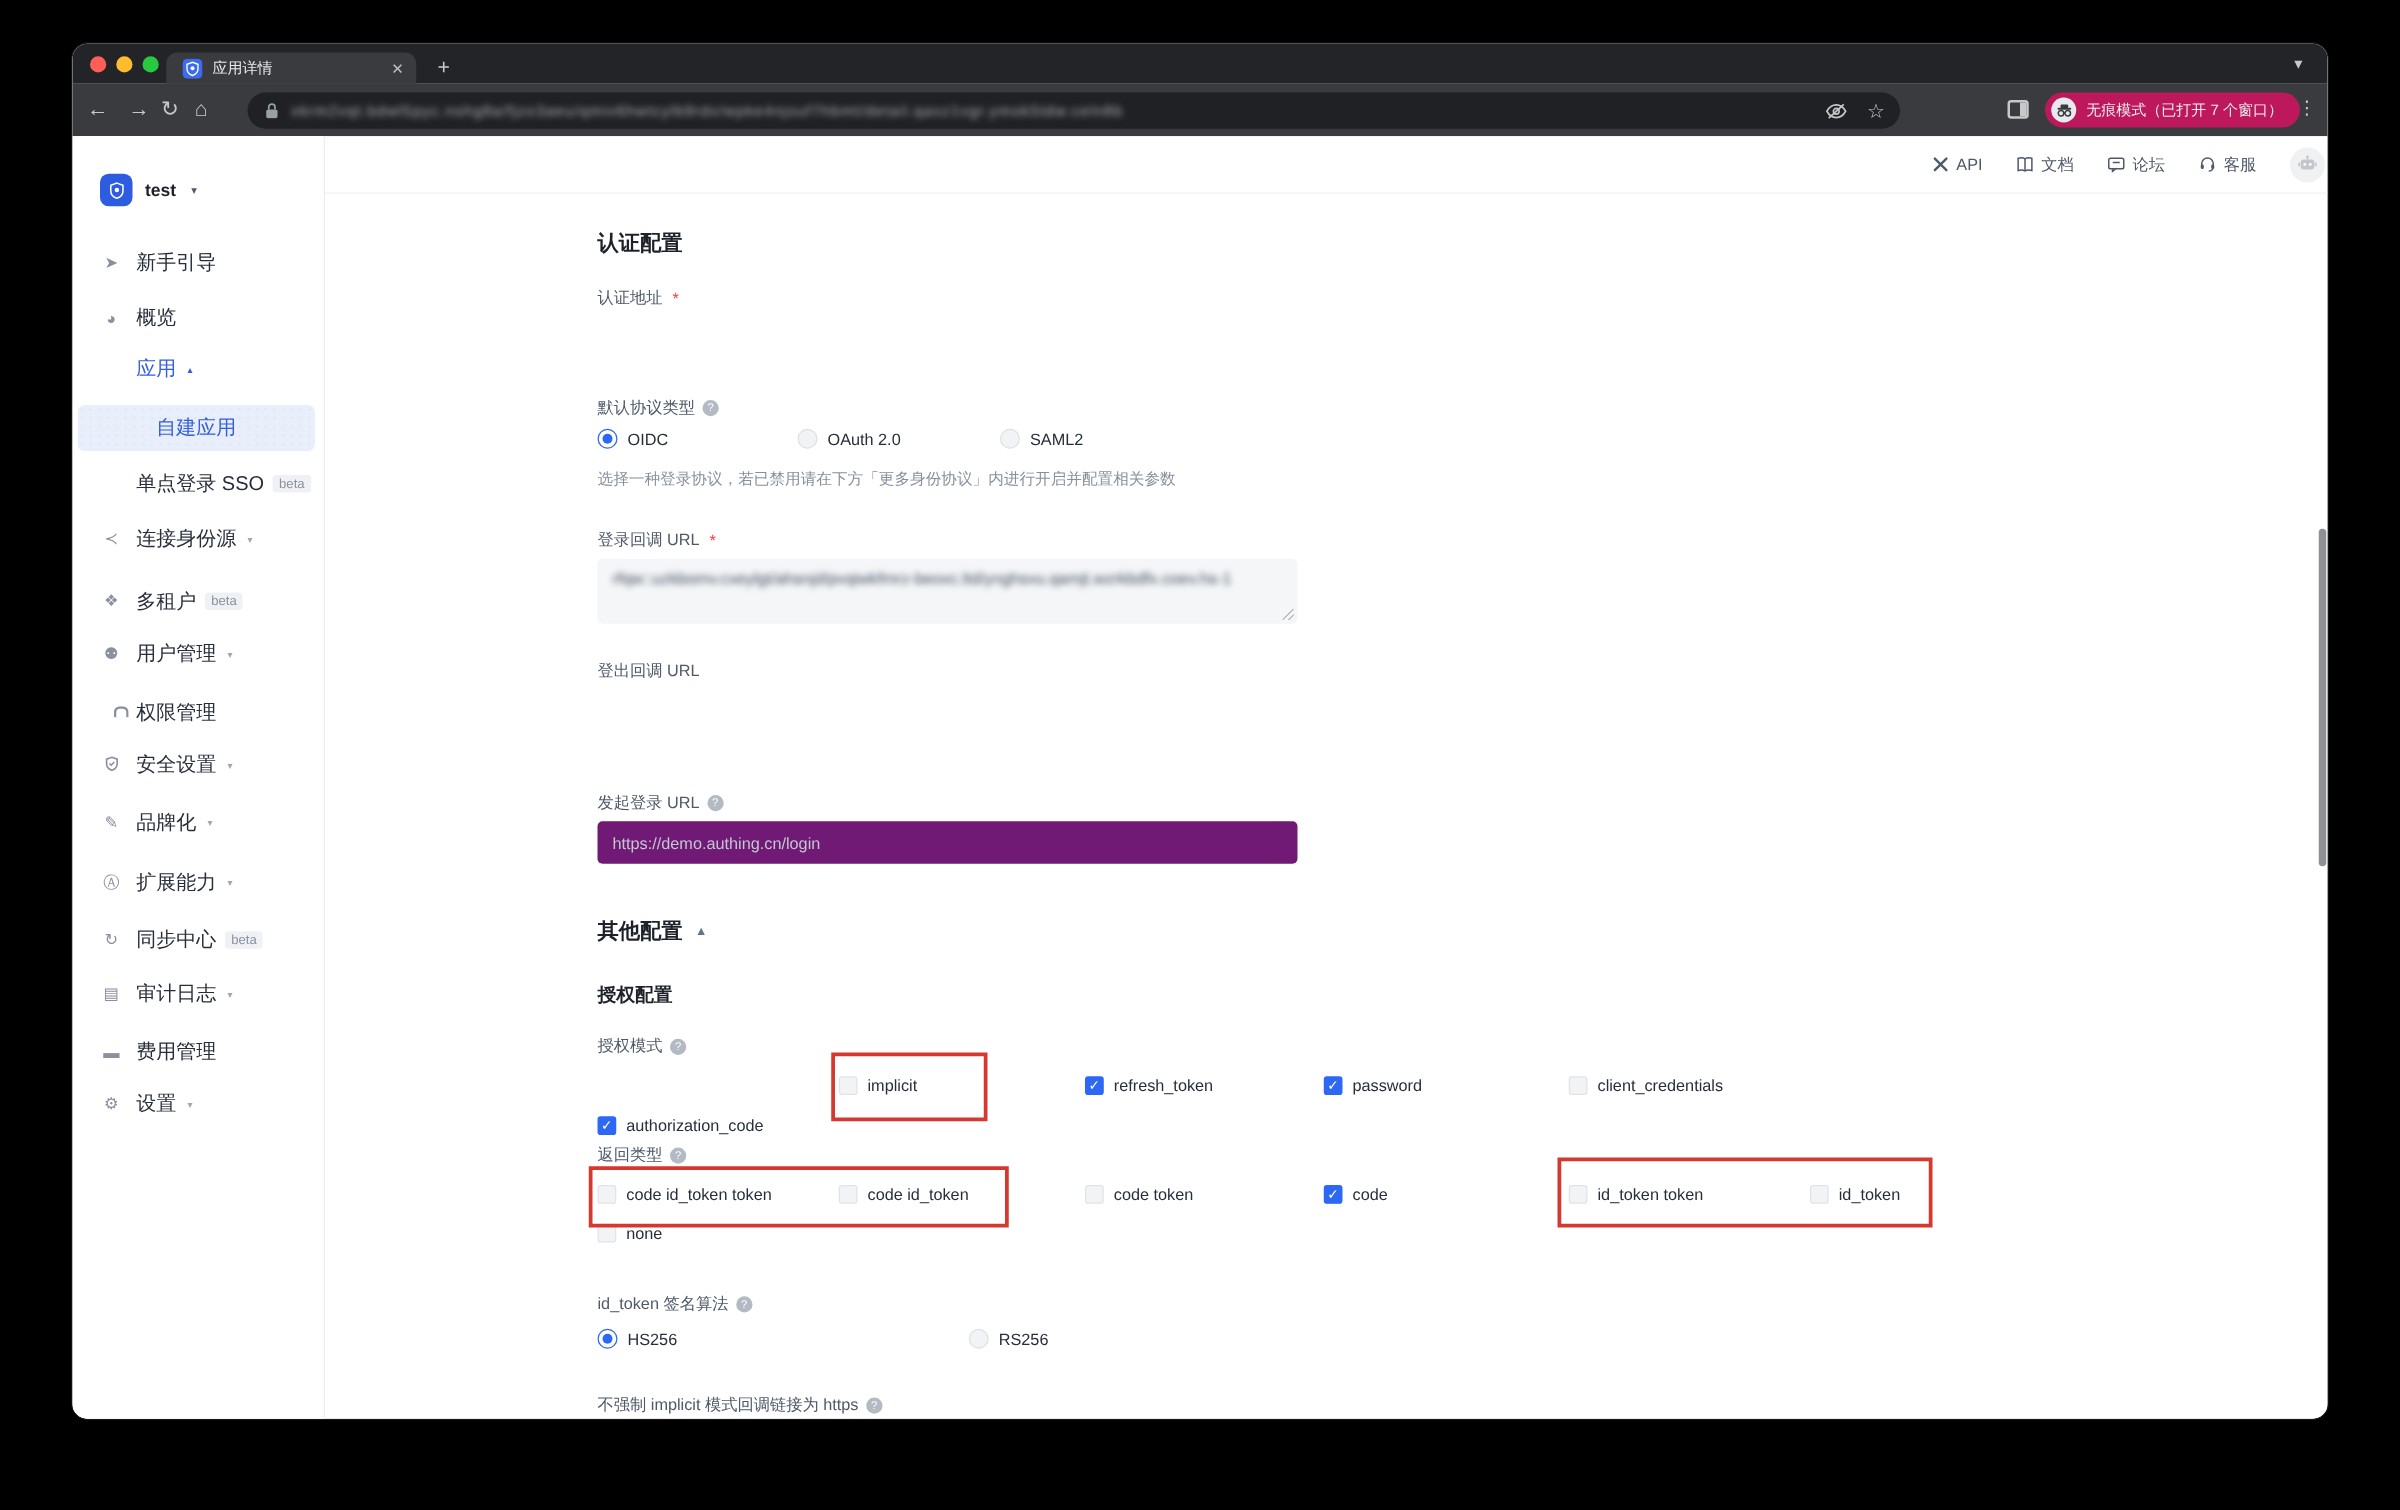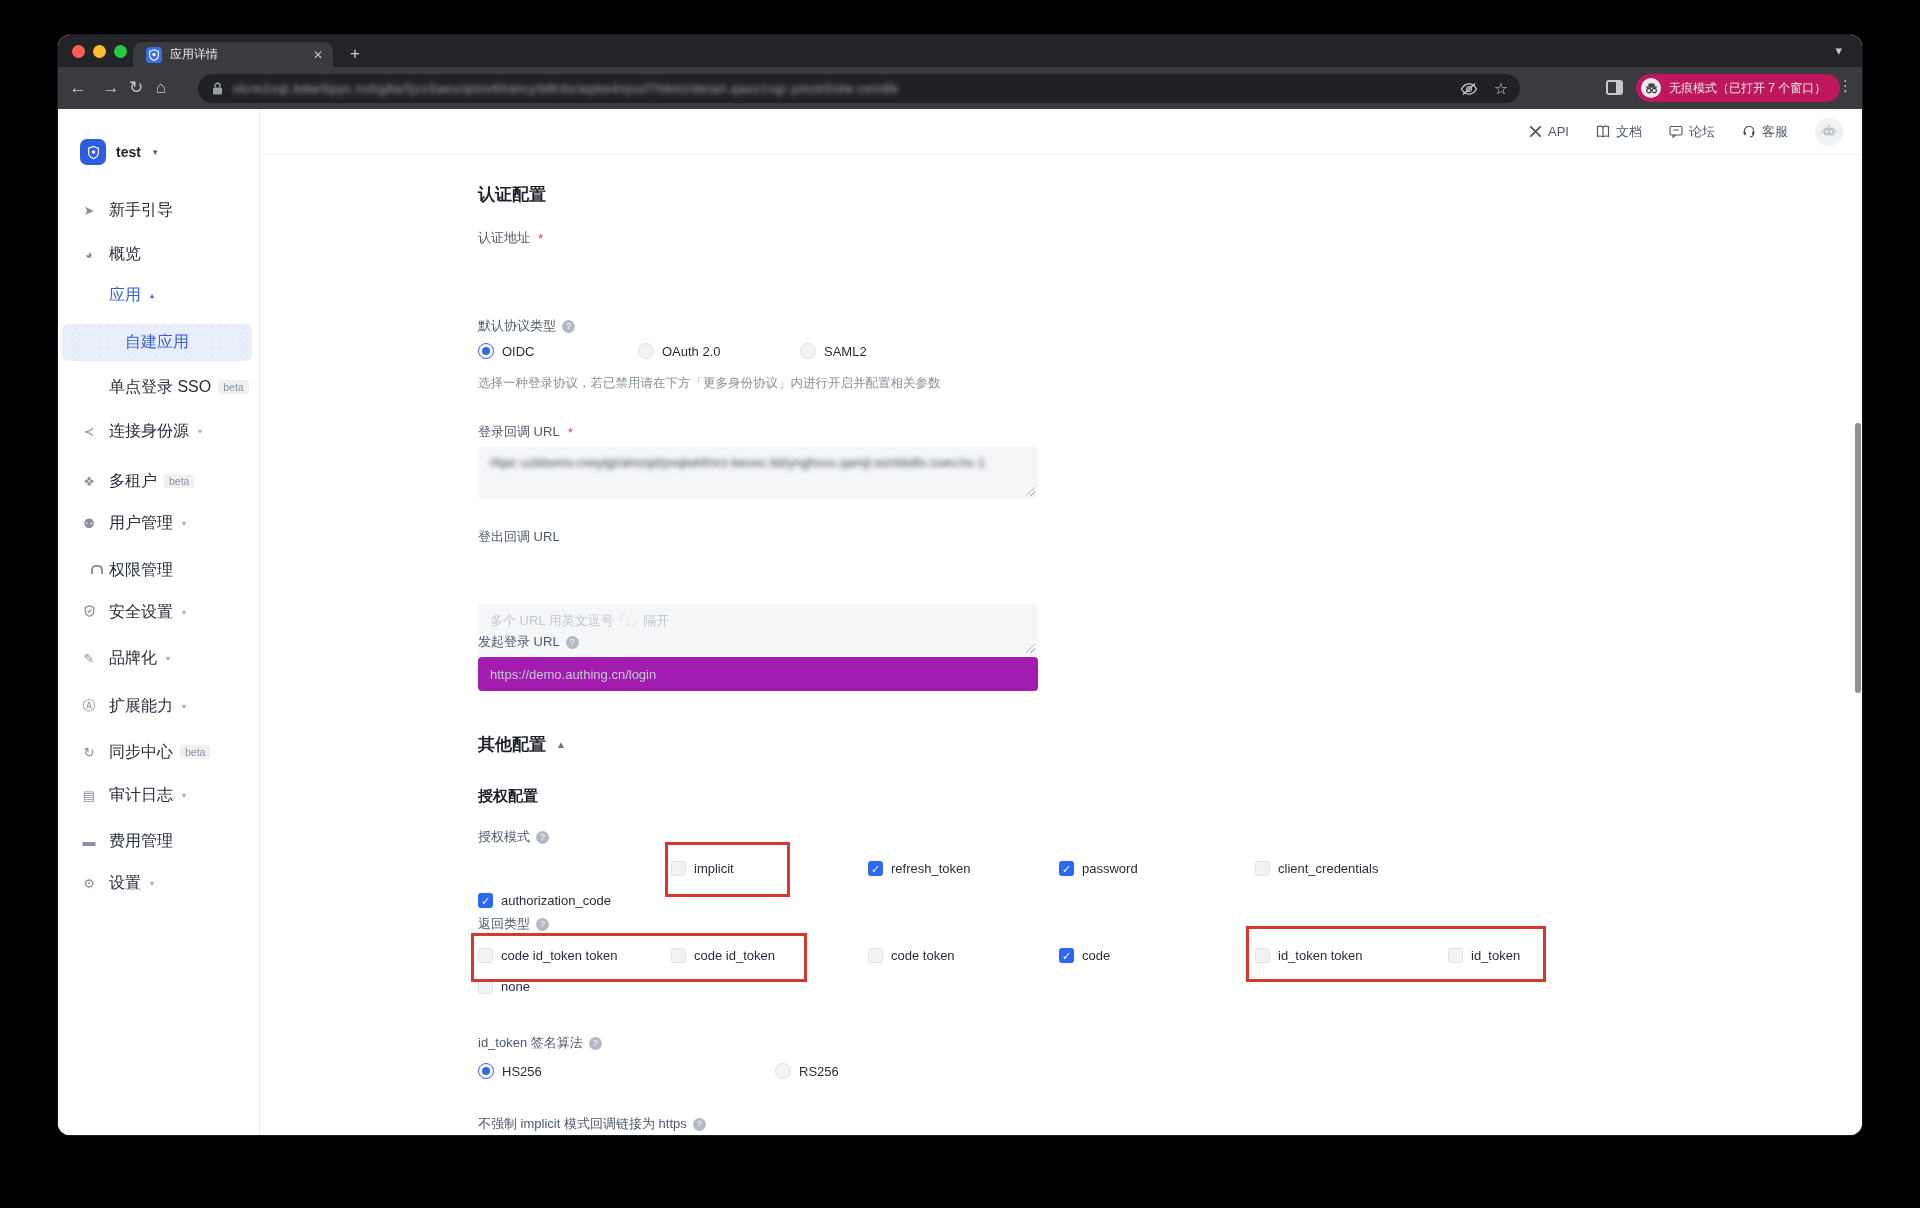--- a/index.html
+++ b/index.html
@@ -50,38 +50,38 @@
   .side-row.parent-active .side-label, .side-row.parent-active .side-chevron { color:#3560da; }
   .dots4 { width:6px; height:6px; border-radius:50%; background:#3a5fd9; box-shadow:8px 0 0 #3a5fd9, 0 8px 0 #3a5fd9, 8px 8px 0 #3a5fd9; margin:-8px 0 0 -6px; }
   .sub-row { padding-left:51px; }
   .active-bar { position:absolute; left:4px; width:190px; height:37px; border-radius:6px; background:#e9eefb; background-image:radial-gradient(#dfe6f8 1px, transparent 1px); background-size:7px 7px; display:flex; align-items:center; }
   .active-bar .side-label { margin-left:63px; color:#3560da; }
   .beta-badge { margin-left:7px; font-size:10.5px; color:#8a919f; background:#eff1f4; border-radius:3px; padding:2px 5px; line-height:1; }
   .lock-shape { position:relative; width:12px; height:9px; background:#8a90a0; border-radius:2px; margin:5px auto 0; }
   .lock-shape::before { content:""; position:absolute; left:2px; top:-5px; width:8px; height:7px; border:2px solid #8a90a0; border-bottom:none; border-radius:5px 5px 0 0; }
 
   
-  .main-header { position:absolute; left:202px; top:0; width:1602px; height:46px; border-bottom:1px solid #f0f2f5; display:flex; align-items:center; justify-content:flex-end; padding-right:19px; gap:27px; }
+  .main-header { position:absolute; left:202px; top:0; width:1602px; height:46px; border-bottom:1px solid #f0f2f5; display:flex; align-items:center; justify-content:flex-end; padding-right:2px; gap:27px; }
   .hlink { display:flex; align-items:center; gap:6px; font-size:13px; color:#4e5969; }
   .hlink svg { display:block; }
   .avatar { width:28px; height:28px; border-radius:50%; background:#f0f1f3; display:flex; align-items:center; justify-content:center; }
 
   
   .main { position:absolute; left:202px; top:46px; width:1602px; height:980px; overflow:hidden; }
   .abs { position:absolute; }
   .sec-title { font-size:17px; font-weight:bold; color:#1d2129; }
   .collapse-caret { font-size:10px; color:#64748b; margin-left:10px; vertical-align:2px; }
   .f-label { font-size:13px; color:#4e5969; display:flex; align-items:center; gap:6px; }
   .req { color:#f53f3f; margin-left:2px; }
   .help { width:13px; height:13px; border-radius:50%; background:#b3bac4; color:#fff; font-size:9px; display:inline-flex; align-items:center; justify-content:center; line-height:1; }
   .input-group { width:560px; height:36px; background:#f3f4f6; border-radius:4px; display:flex; align-items:center; font-size:13px; color:#1d2129; }
   .ig-prefix { padding:0 14px; border-right:1px solid #e4e7ec; }
   .ig-mid { flex:1; padding:0 12px; overflow:hidden; white-space:nowrap; color:#3f4a5a; filter:blur(2.6px); }
   .ig-suffix { padding:0 14px; border-left:1px solid #e4e7ec; }
-  .g-input { width:560px; height:34px; background:#a21caf; border-radius:4px; display:flex; align-items:center; padding:0 12px; font-size:13px; color:#c2c7d0; }
+  .g-input { width:560px; height:34px; background:#701a75; border-radius:4px; display:flex; align-items:center; padding:0 12px; font-size:13px; color:#c2c7d0; }
   .g-area { width:560px; height:52px; background:#f5f6f8; border-radius:4px; padding:8px 12px; font-size:13px; position:relative; }
   .g-area .masked { color:#3f4a5a; filter:blur(2.4px); white-space:nowrap; overflow:hidden; display:block; }
   .g-area .ph { color:#c2c7d0; }
   .resize-h { position:absolute; right:3px; bottom:3px; width:9px; height:9px; background:
       linear-gradient(135deg, transparent 0 45%, #b9bec7 45% 55%, transparent 55% 72%, #b9bec7 72% 82%, transparent 82%); }
   .hint { font-size:12.5px; color:#86909c; }
   .sub-title { font-size:15px; font-weight:bold; color:#1d2129; }
 
   .radio-item { display:flex; align-items:center; gap:8px; font-size:13px; color:#272e3b; position:absolute; }
   .radio { width:16px; height:16px; border-radius:50%; background:#f2f3f5; border:1px solid #dde0e6; position:relative; }
@@ -328,24 +328,20 @@
             <span class="req">*</span>
       </div>
       <div class="abs g-area" style="left:218px; top:292px">
         <span class="masked">rfqw::uzkbomv.cxeylgt/ahsnjd/pvqiwkfmrz-beoxc.ltd/ynghsvu.qamjt.wzrkbdfx.coev.hs-1</span>
         <span class="resize-h"></span>
       </div>
 
       <div class="abs f-label" style="left:218px; top:373px">
         <span>登出回调 URL</span>
       </div>
-      <div class="abs g-area" style="left:218px; top:397px">
-        <span class="ph">多个 URL 用英文逗号「,」隔开</span>
-        <span class="resize-h"></span>
-      </div>
 
       <div class="abs f-label" style="left:218px; top:478px">
         <span>发起登录 URL</span>
             <span class="help">?</span>
       </div>
       <div class="abs g-input" style="left:218px; top:502px">
         <span>https://demo.authing.cn/login</span>
       </div>
 
       <div class="abs sec-title" style="left:218px; top:578px">

